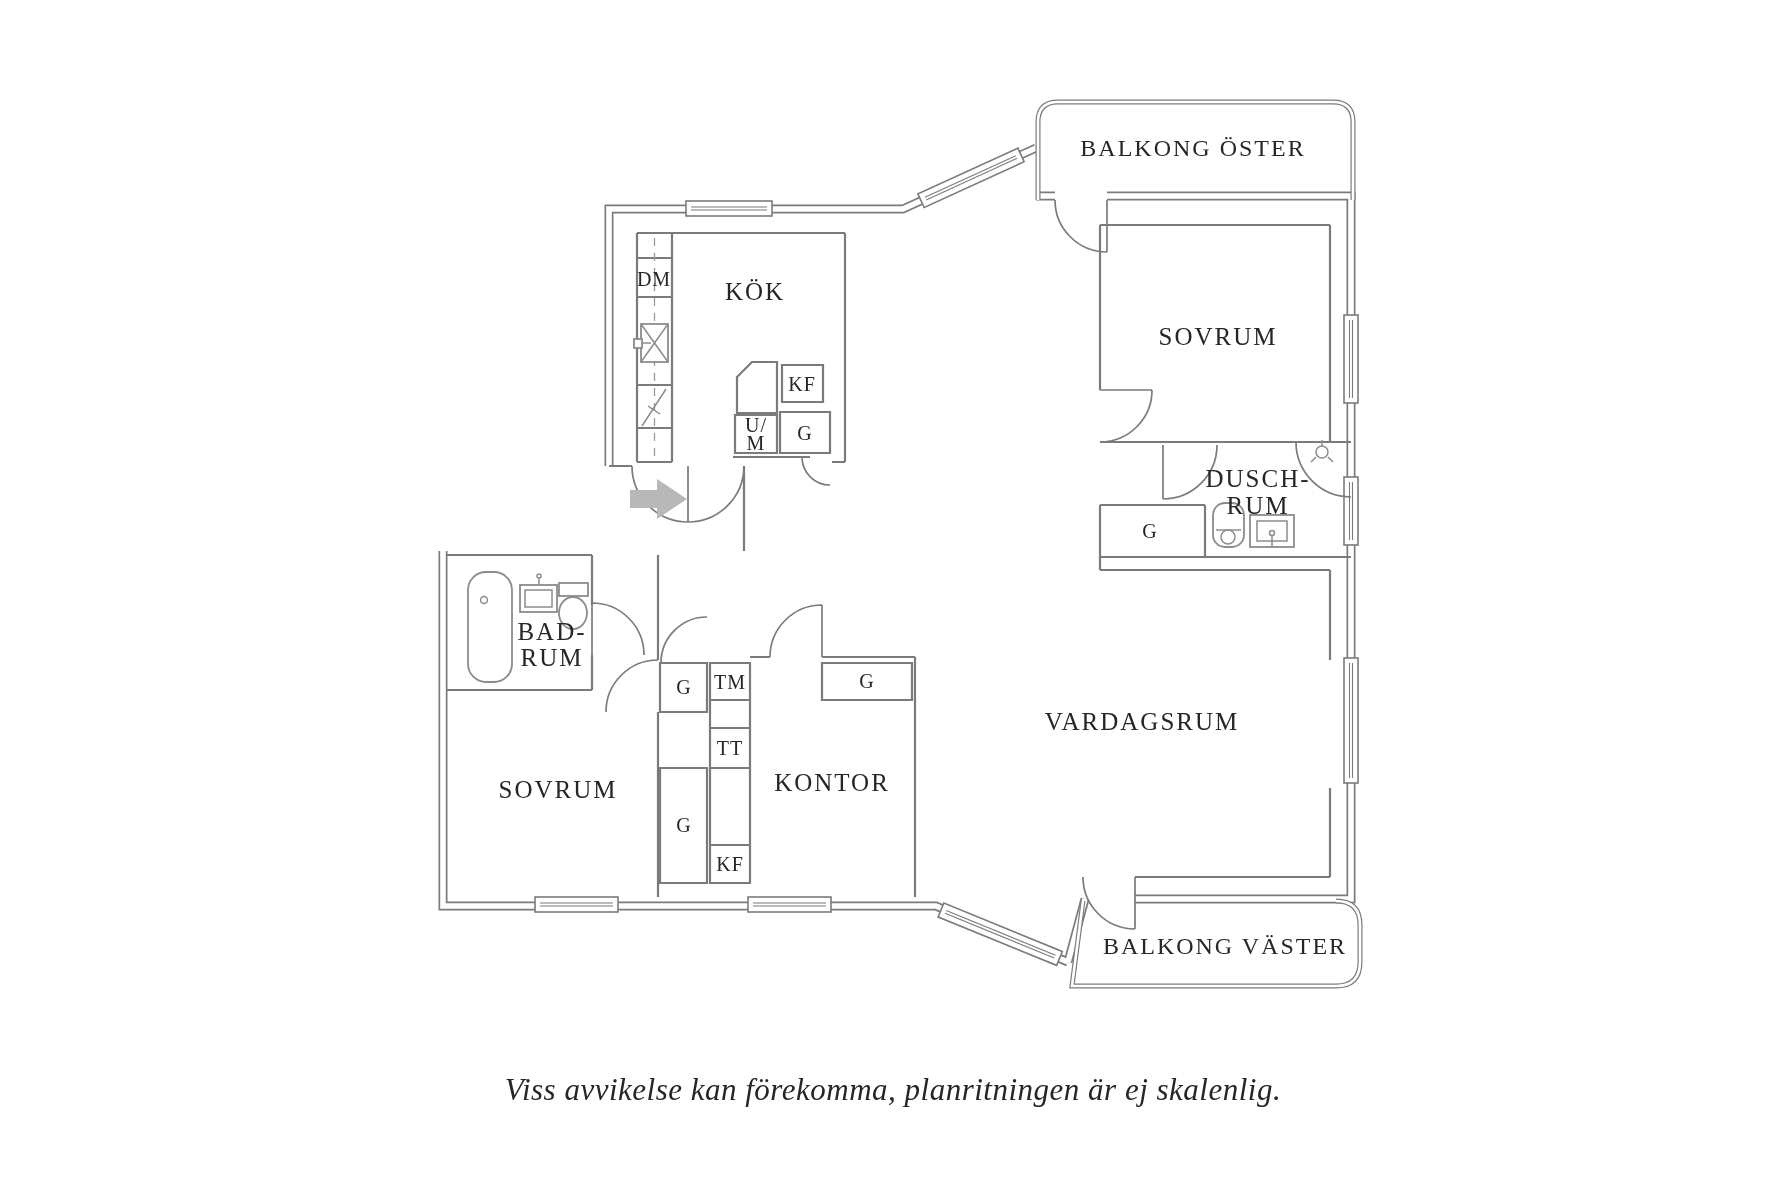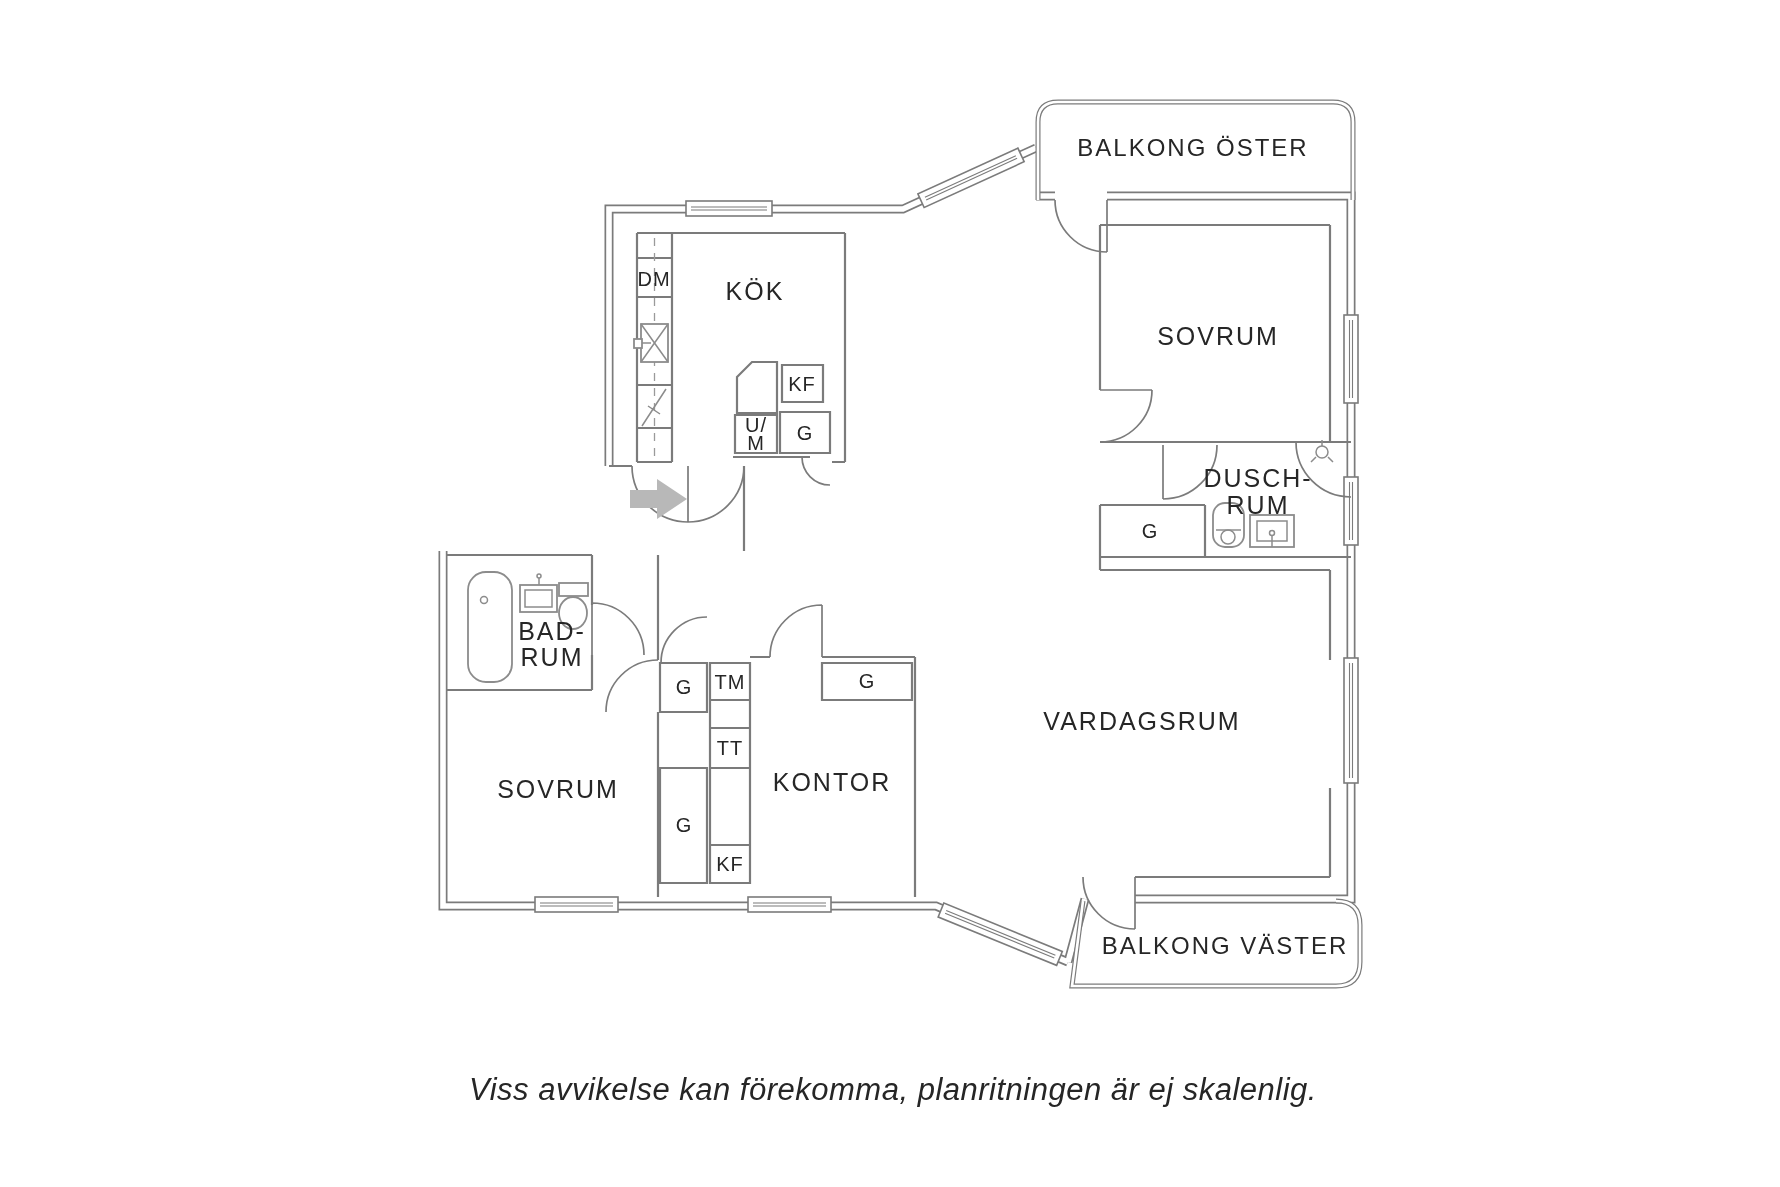--- a/index.html
+++ b/index.html
@@ -1,17 +1,17 @@
 <!DOCTYPE html>
 <html style="--wall: #7b7b7b; --fixture: #8c8c8c; --text: #262626; --arrow: #b8b8b8;"><head>
 <meta charset="utf-8">
 <style>
   html,body{margin:0;padding:0;background:#fff;}
   .stage{position:relative;width:1780px;height:1187px;background:#fff;overflow:hidden;
-         font-family:Liberation Sans, sans-serif;}
+         font-family:Liberation Serif, serif;}
   svg{display:block;}
   
   .outer      {fill:none;stroke:var(--wall);stroke-width:9;}
   .outer-core {fill:none;stroke:#fff;stroke-width:5.6;}
   .bal        {fill:none;stroke:var(--wall);stroke-width:5;}
   .bal-core   {fill:none;stroke:#fff;stroke-width:2.6;}
   .iw   {fill:none;stroke:var(--wall);stroke-width:2.2;}
   .door {fill:none;stroke:var(--wall);stroke-width:1.7;}
   .win  {fill:#fff;stroke:var(--wall);stroke-width:1.6;}
   .winl {stroke:var(--wall);stroke-width:1.1;}

